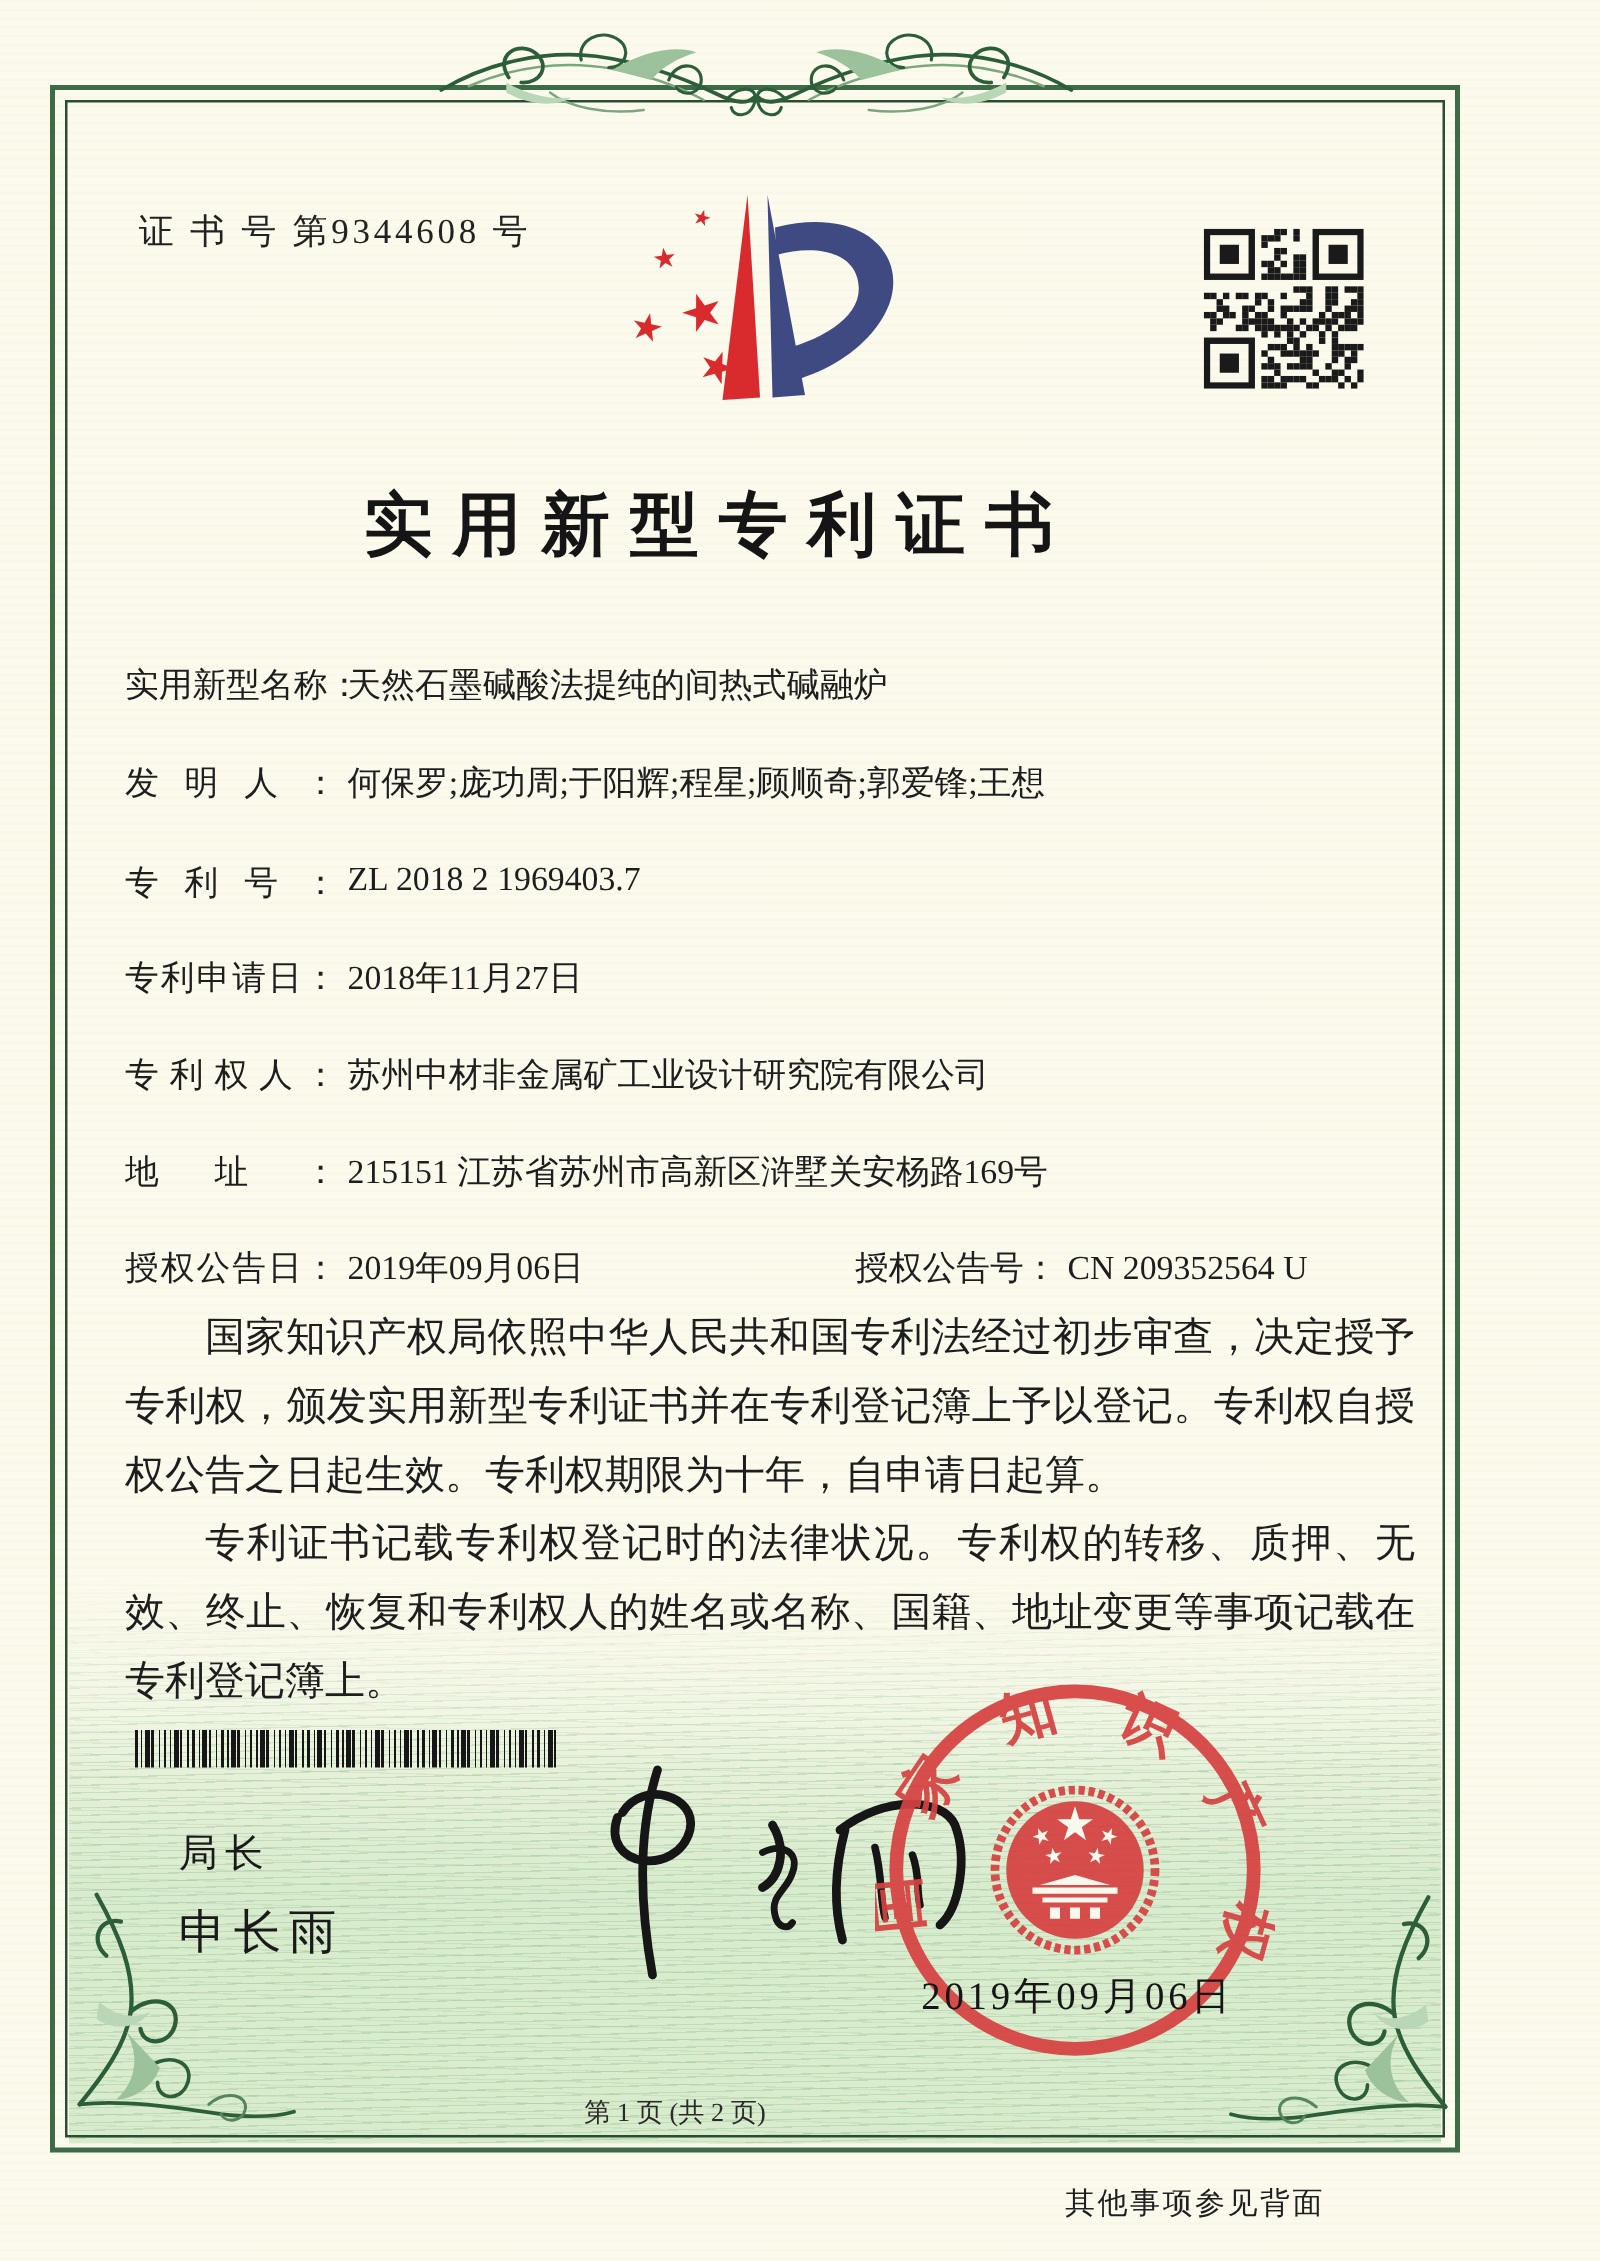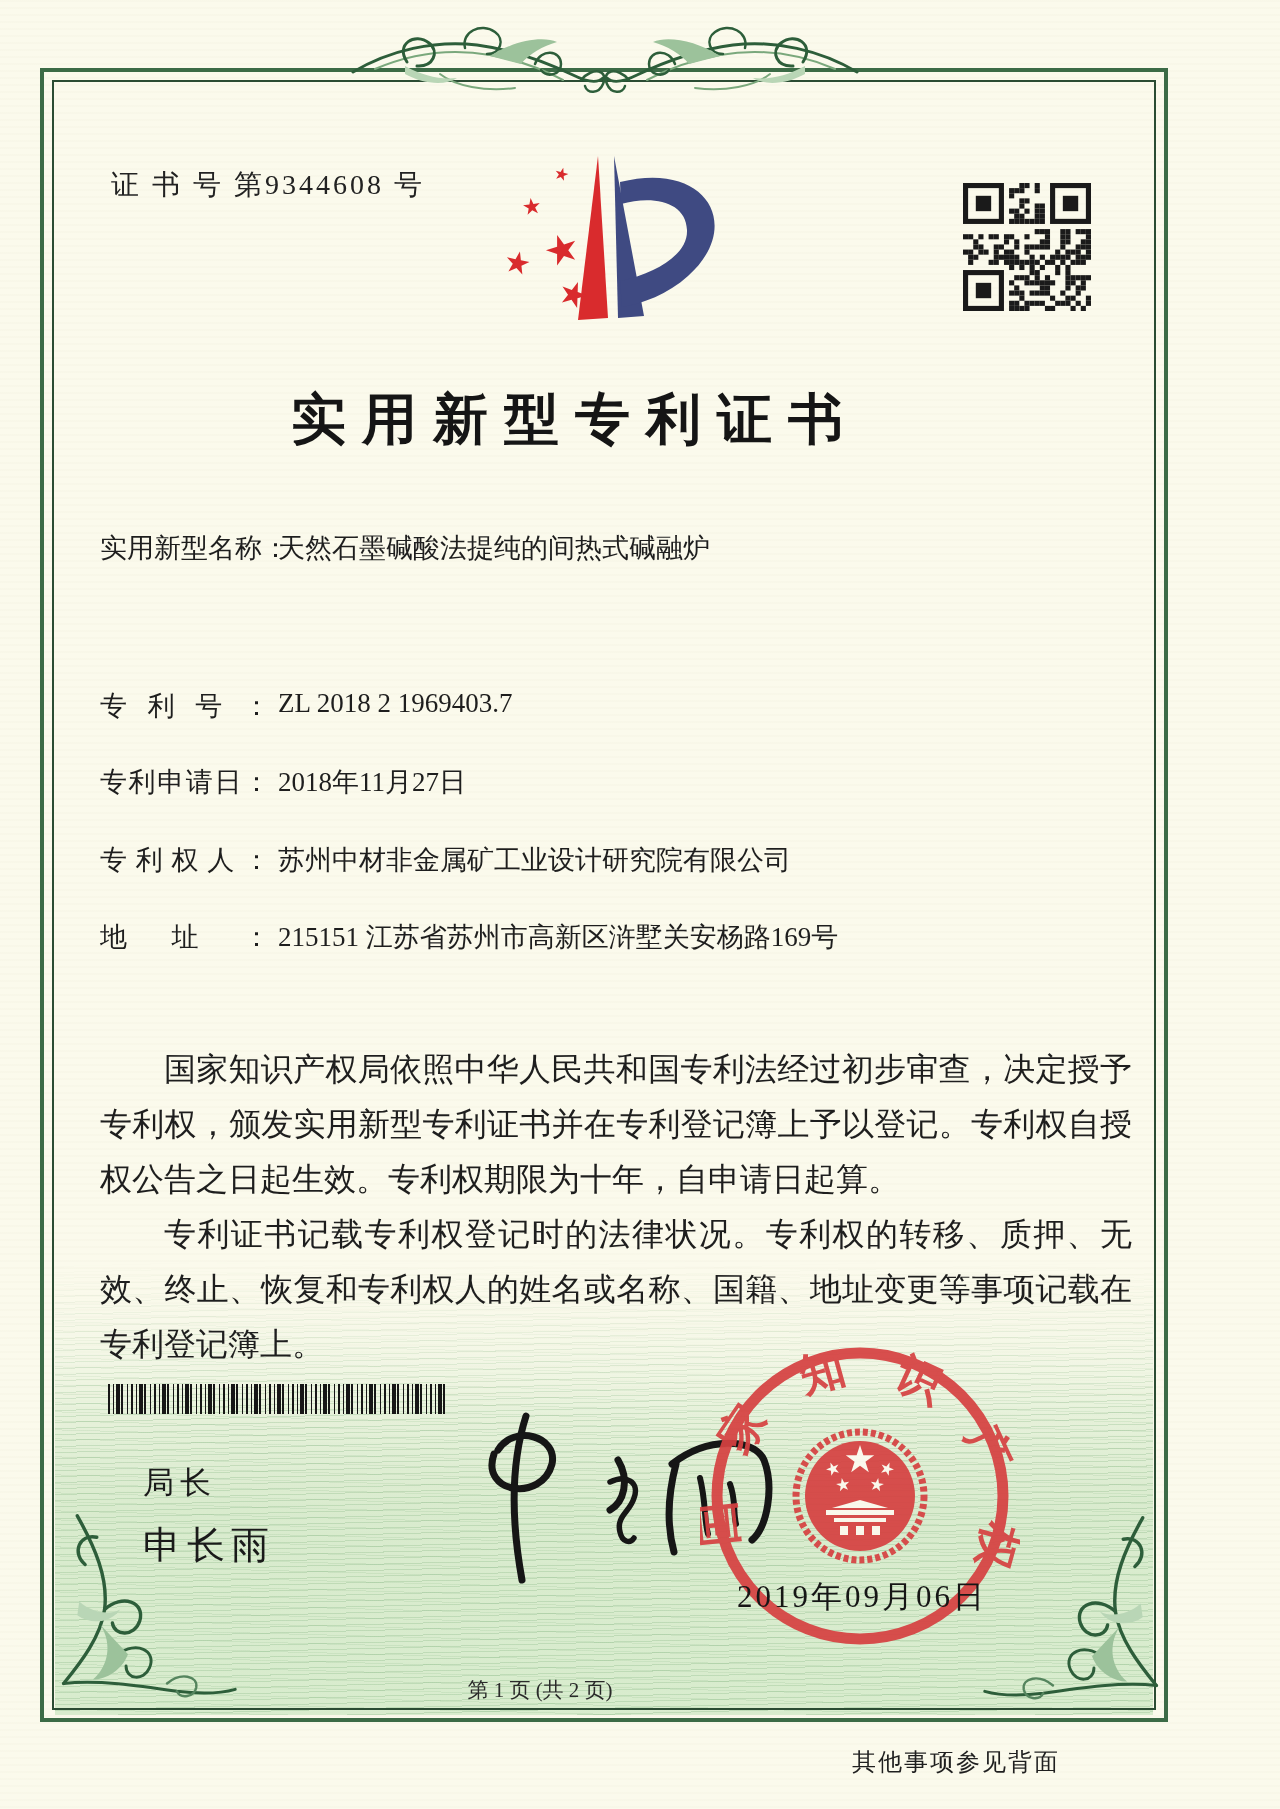--- a/index.html
+++ b/index.html
@@ -297,31 +297,40 @@
           <rect x="2.5" y="19.5" width="3" height="3"></rect>
         </g>
       </svg>
     </div>
 
   <div class="title">实用新型专利证书</div>
 
   <div class="row" style="top:530px">
     <span class="lbl">实用新型名称：</span><span class="val">天然石墨碱酸法提纯的间热式碱融炉</span>
   </div>
+  <div class="row" style="top:608px">
+    <span class="lbl">发明人：</span><span class="val">何保罗;庞功周;于阳辉;程星;顾顺奇;郭爱锋;王想</span>
+  </div>
   <div class="row" style="top:688px">
     <span class="lbl">专利号：</span><span class="val">ZL 2018 2 1969403.7</span>
   </div>
   <div class="row" style="top:764px">
     <span class="lbl">专利申请日：</span><span class="val">2018年11月27日</span>
   </div>
   <div class="row" style="top:842px">
     <span class="lbl">专利权人：</span><span class="val">苏州中材非金属矿工业设计研究院有限公司</span>
   </div>
   <div class="row" style="top:919px">
     <span class="lbl">地址：</span><span class="val">215151 江苏省苏州市高新区浒墅关安杨路169号</span>
+  </div>
+  <div class="row" style="top:996px">
+    <span class="lbl">授权公告日：</span><span class="val">2019年09月06日</span>
+    <span class="grant-no">
+      <span>授权公告号：</span><span class="val">CN 209352564 U</span>
+    </span>
   </div>
 
   <div class="body-text">
     <p>国家知识产权局依照中华人民共和国专利法经过初步审查，决定授予专利权，颁发实用新型专利证书并在专利登记簿上予以登记。专利权自授权公告之日起生效。专利权期限为十年，自申请日起算。</p>
     <p>专利证书记载专利权登记时的法律状况。专利权的转移、质押、无效、终止、恢复和专利权人的姓名或名称、国籍、地址变更等事项记载在专利登记簿上。</p>
   </div>
 
   <div class="barcode"></div>
 
   <div class="director-title">局长</div>

